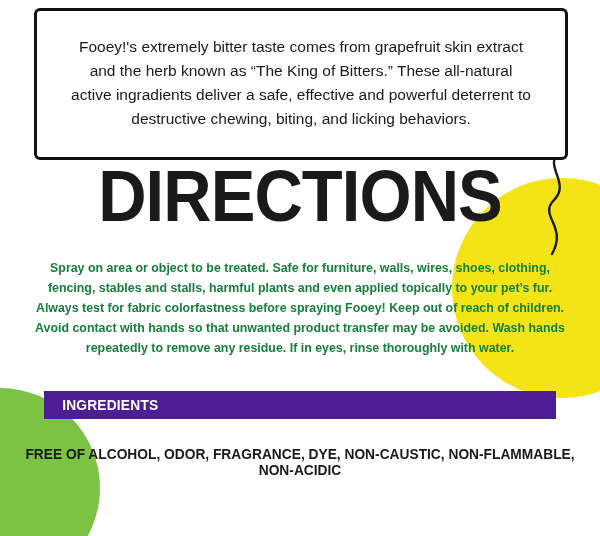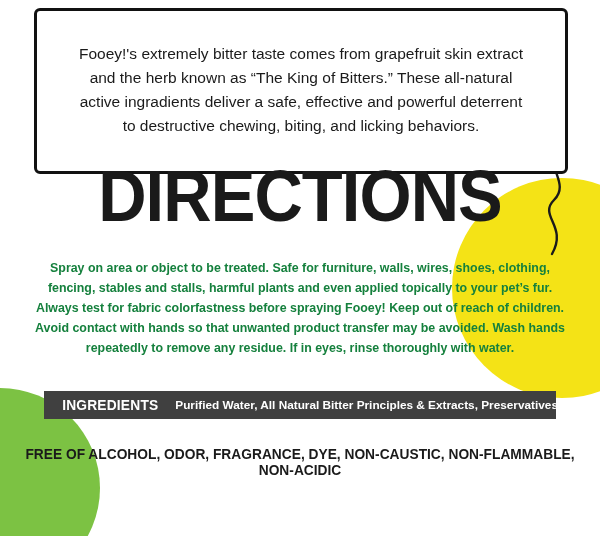--- a/index.html
+++ b/index.html
@@ -58,21 +58,21 @@
     top: 8px;
     width: 534px;
     box-sizing: border-box;
     border: 3px solid #111111;
     border-radius: 6px;
     padding: 16px 26px 18px 26px;
     background: #ffffff;
     z-index: 2;
   }
   .callout p {
-    margin: 15px;
+    margin: 8px;
     text-align: center;
     font-family: "Liberation Sans", sans-serif;
     font-size: 15.5px;
     line-height: 1.55;
     color: #1a1a1a;
     font-weight: 500;
   }
 
   
   .directions-title {
@@ -106,21 +106,21 @@
     z-index: 2;
   }
 
   
   .ingredients-bar {
     position: absolute;
     left: 44px;
     top: 391px;
     width: 512px;
     height: 28px;
-    background: #404040;
+    background: #4c1d95;
     display: flex;
     align-items: center;
     z-index: 2;
   }
   .ingredients-label {
     color: #ffffff;
     font-family: "Liberation Sans", sans-serif;
     font-weight: bold;
     font-size: 14.5px;
     letter-spacing: 0.2px;
@@ -167,18 +167,17 @@
   <div class="callout">
     <p>Fooey!'s extremely bitter taste comes from grapefruit skin extract and the herb known as “The King of Bitters.” These all-natural active ingradients deliver a safe, effective and powerful deterrent to destructive chewing, biting, and licking behaviors.</p>
   </div>
 
   <div class="directions-title">DIRECTIONS</div>
 
   <div class="directions-body">Spray on area or object to be treated. Safe for furniture, walls, wires, shoes, clothing, fencing, stables and stalls, harmful plants and even applied topically to your pet’s fur. Always test for fabric colorfastness before spraying Fooey! Keep out of reach of children. Avoid contact with hands so that unwanted product transfer may be avoided. Wash hands repeatedly to remove any residue. If in eyes, rinse thoroughly with water.</div>
 
   <div class="ingredients-bar">
     <span class="ingredients-label">INGREDIENTS</span>
-    <span class="ingredients-value">Purified Water, All Natural Bitter Principles &amp; Extracts, Preservatives</span>
   </div>
 
   <div class="free-of">FREE OF ALCOHOL, ODOR, FRAGRANCE, DYE, NON-CAUSTIC, NON-FLAMMABLE, NON-ACIDIC</div>
 
 </div>
 
 </body></html>

